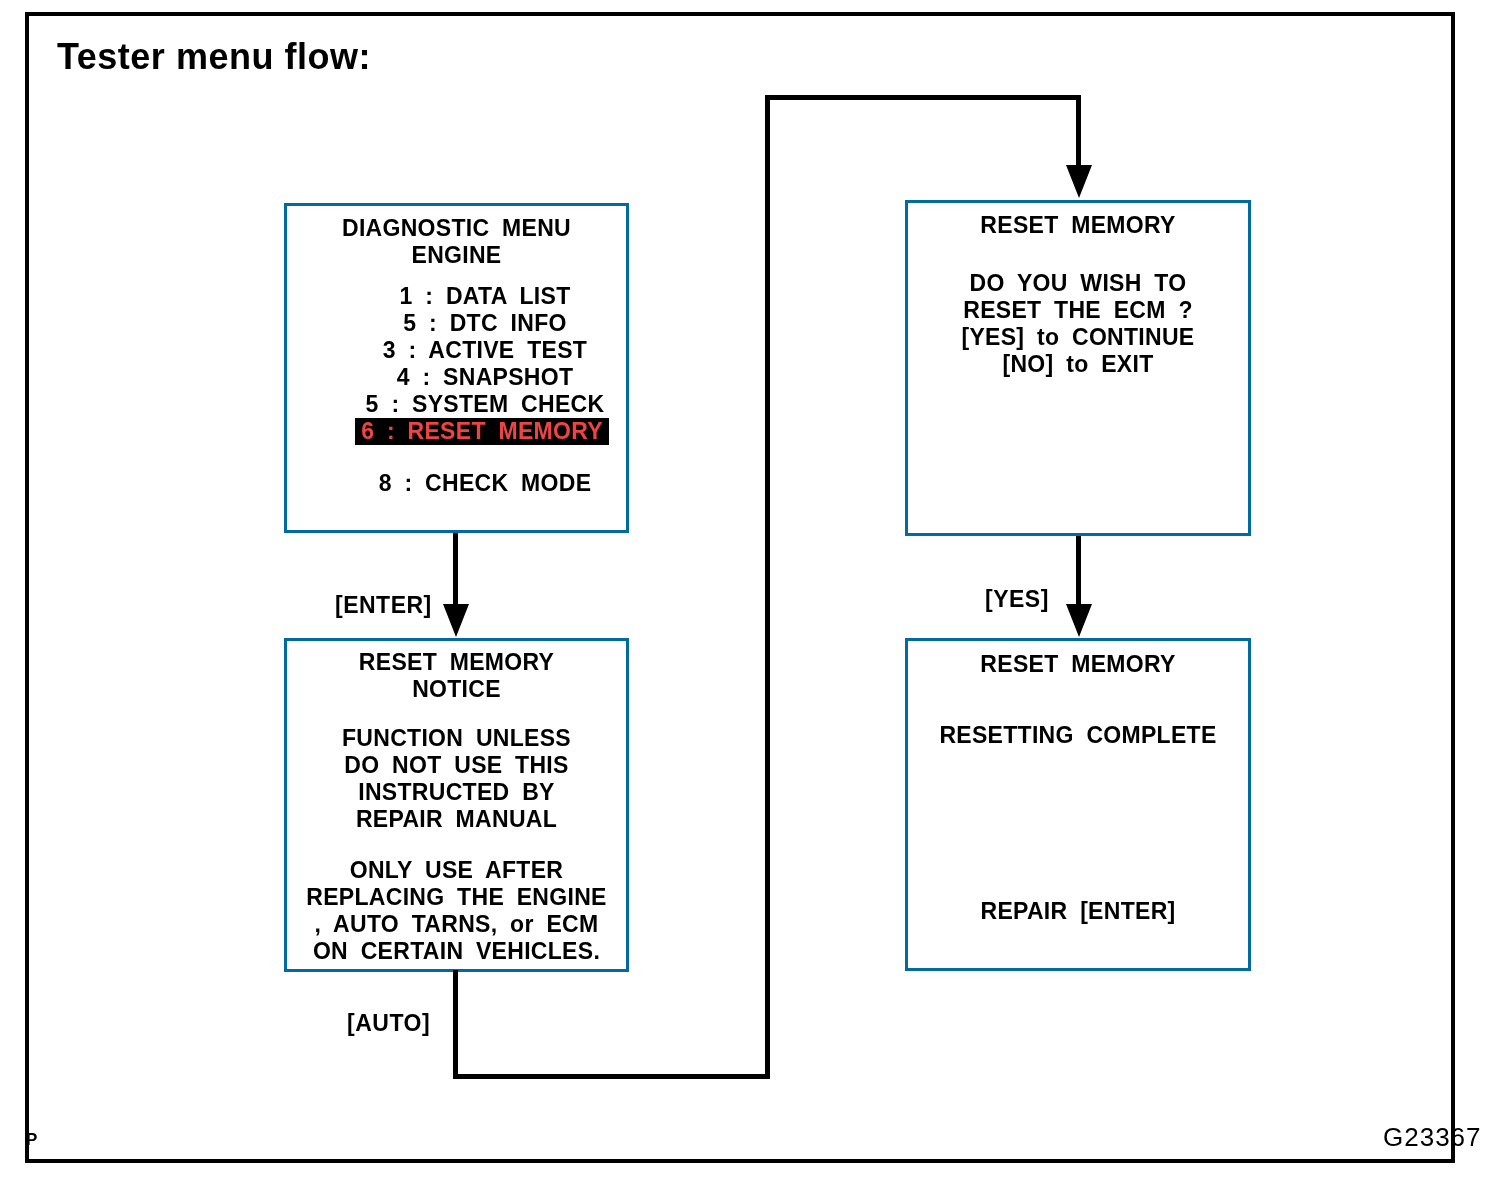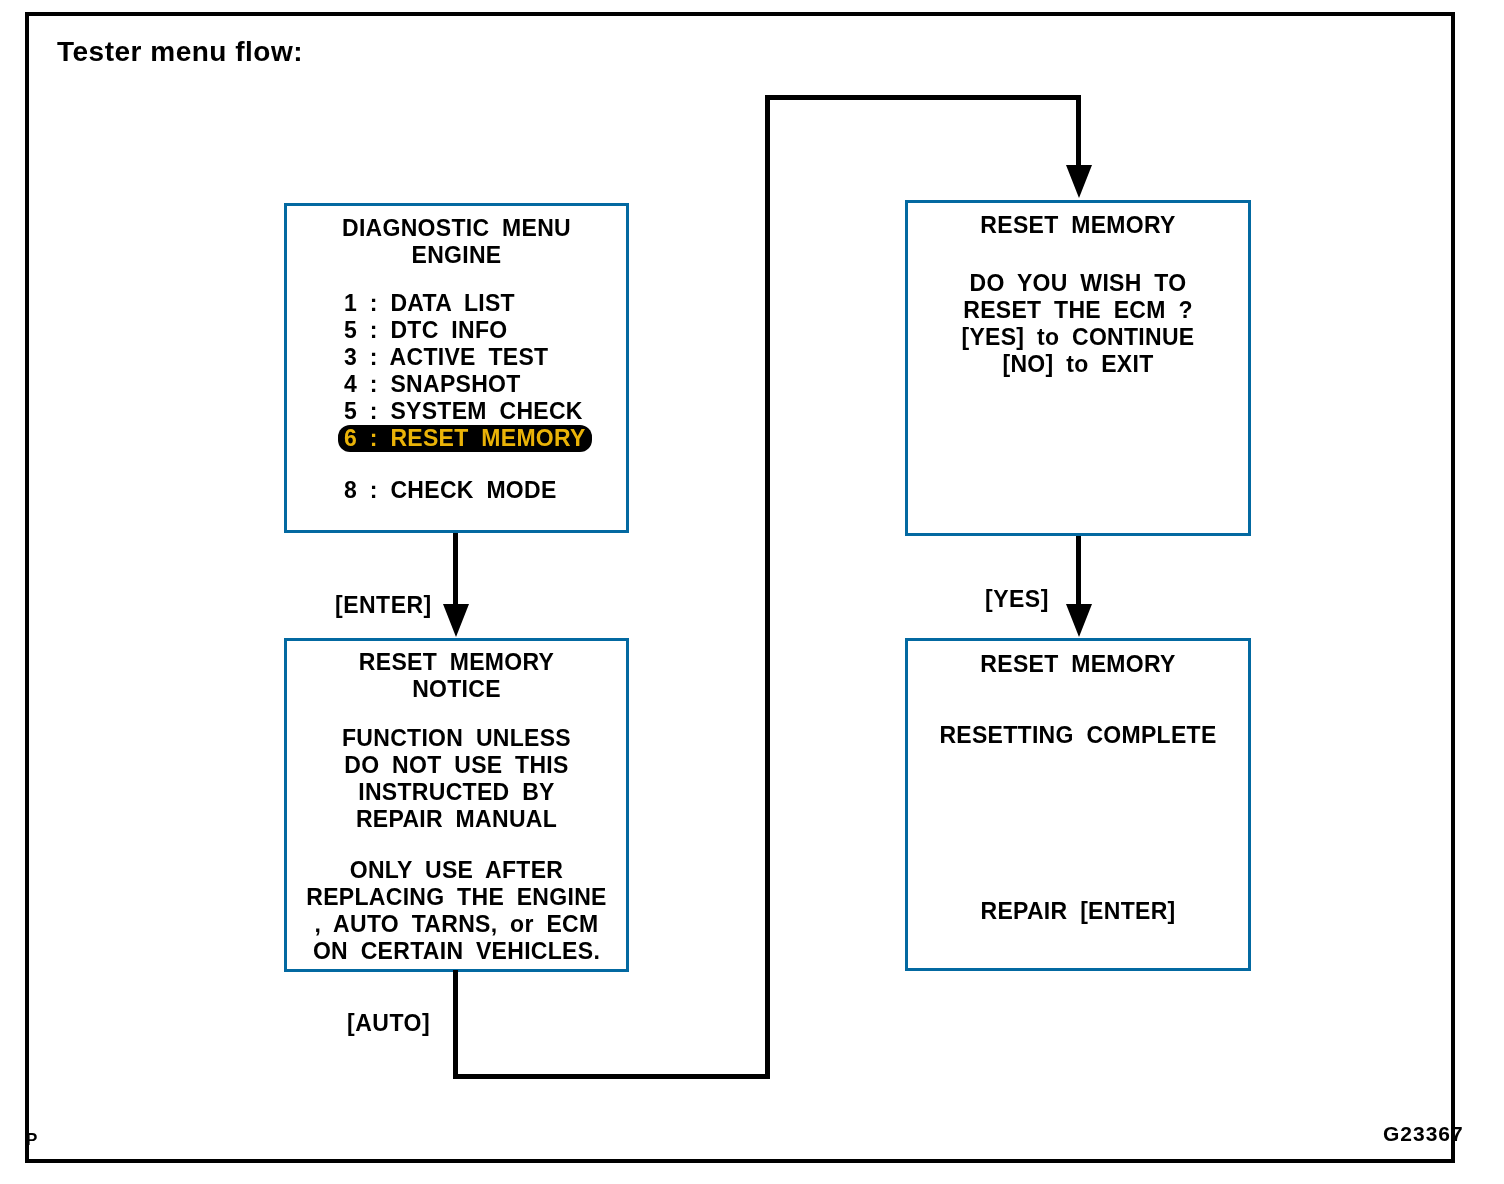--- a/index.html
+++ b/index.html
@@ -15,50 +15,49 @@
   }
   .frame {
     position: absolute;
     left: 25px; top: 12px;
     width: 1430px; height: 1151px;
     border: 4px solid #000;
   }
   .fig-title {
     position: absolute;
     left: 57px; top: 36px;
-    font-size: 28px;
+    font-size: 36px;
     font-weight: bold;
     letter-spacing: 0.5px;
   }
   .screen {
     position: absolute;
     border: 3px solid #0369a1;
     background: #fff;
     font-size: 23px;
     font-weight: bold;
     line-height: 27px;
     word-spacing: 6px;
     text-align: center;
     letter-spacing: 0.3px;
   }
   .s1 { left: 284px; top: 203px; width: 345px; height: 330px; }
   .s2 { left: 284px; top: 638px; width: 345px; height: 334px; }
   .s3 { left: 905px; top: 200px; width: 346px; height: 336px; }
   .s4 { left: 905px; top: 638px; width: 346px; height: 333px; }
 
   .s1 .heading { margin-top: 9px; }
-  .s1 .menu { margin-top: 21px; text-align: left; padding-left: 57px; }
+  .s1 .menu { margin-top: 14px; text-align: center; padding-left: 57px; }
   .s1 .menu .last-item { margin-top: 25px; }
   .hl {
     display: inline-block;
     background: #000;
-    color: #eab308;
+    color: #ef4444;
     padding: 0 6px;
     margin-left: -6px;
-    border-radius: 12px;
   }
 
   .s2 .heading { margin-top: 8px; }
   .s2 .para1 { margin-top: 22px; }
   .s2 .para2 { margin-top: 24px; }
 
   .s3 .heading { margin-top: 9px; }
   .s3 .para1 { margin-top: 45px; }
   .s3 .para2 { margin-top: 31px; }
 
@@ -81,22 +80,22 @@
     position: absolute;
     width: 0; height: 0;
     border-left: 13px solid transparent;
     border-right: 13px solid transparent;
     border-top: 33px solid #000;
   }
 
   .fig-code {
     position: absolute;
     left: 1383px; top: 1122px;
-    font-size: 21px;
-    font-weight: bold;
+    font-size: 26px;
+    font-weight: normal;
     letter-spacing: 1px;
   }
   .page-mark {
     position: absolute;
     left: 26px; top: 1130px;
     font-size: 17px;
     font-weight: bold;
   }
 </style>
 </head>

